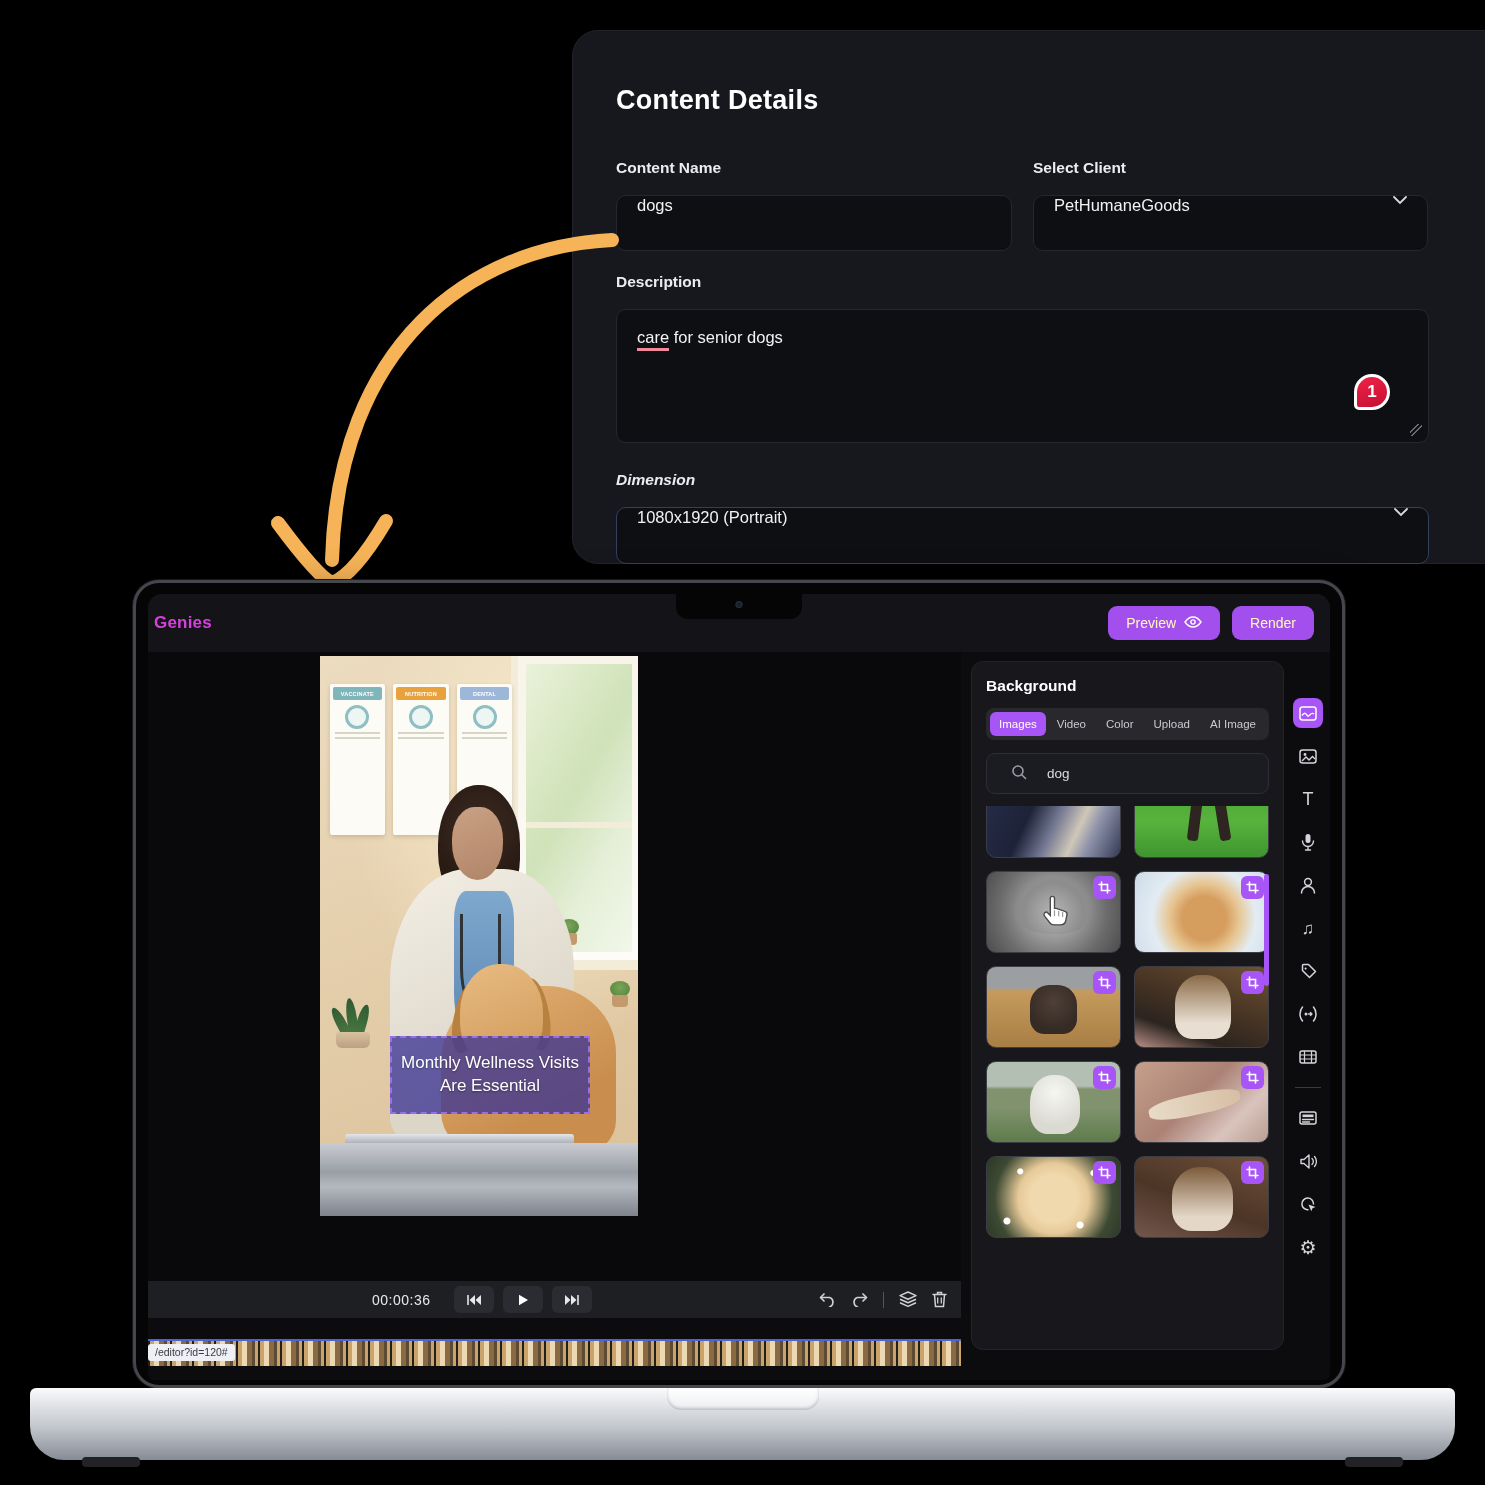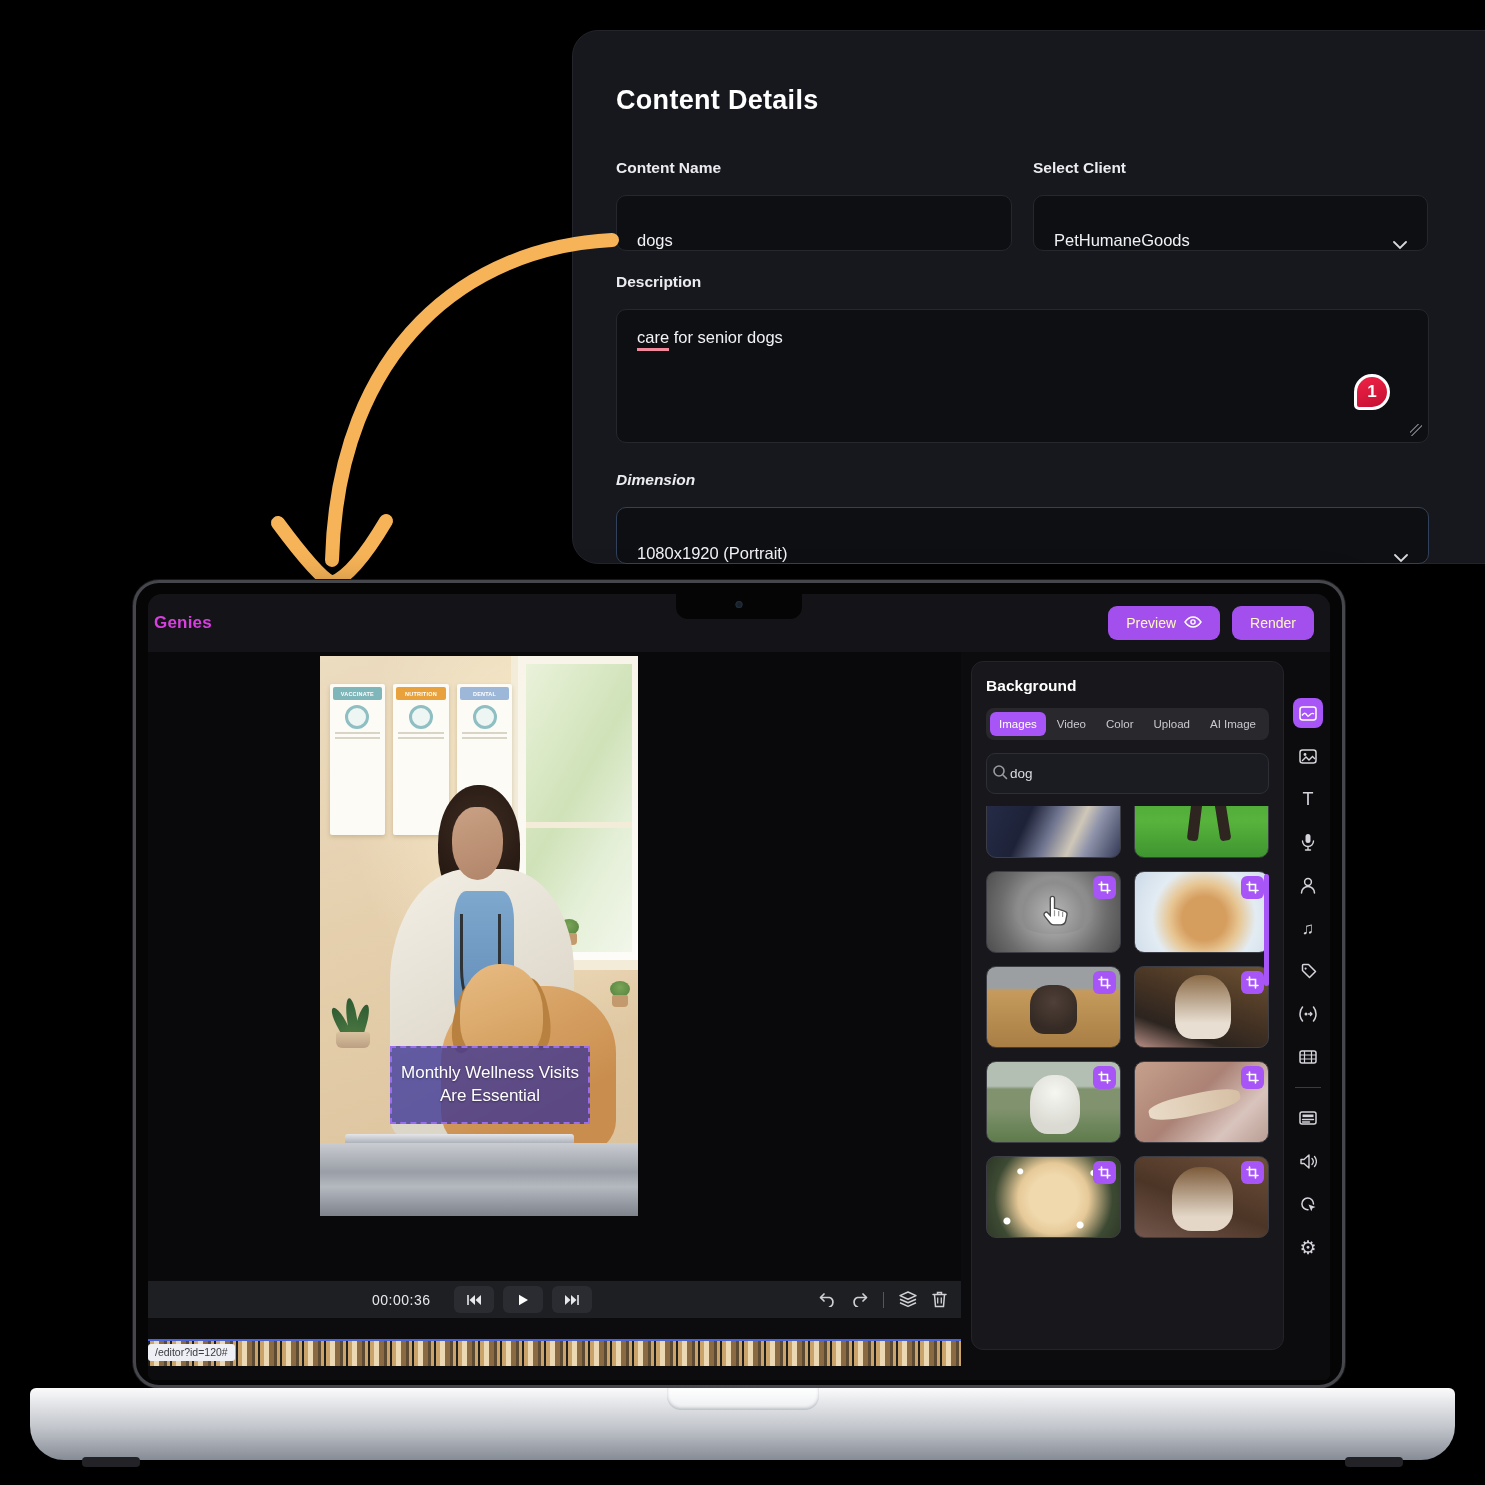--- a/index.html
+++ b/index.html
@@ -6,21 +6,21 @@
   html,body { width:1485px; height:1485px; background:#000; overflow:hidden;
     font-family:"Liberation Sans", sans-serif; }
 
   
   #content-panel { position:absolute; left:572px; top:30px; width:991px; height:534px;
     background:#17181d; border-radius:26px; border:1px solid #232429; }
   #content-panel h1 { position:absolute; left:43px; top:54px; color:#fff; font-size:27px;
     font-weight:700; letter-spacing:.3px; }
   .field-label { position:absolute; color:#ececf0; font-size:15.5px; font-weight:700; }
   .tb { position:absolute; background:#0e0f13; border:1px solid #26272d; border-radius:10px;
-    color:#f2f2f5; font-size:16.5px; display:flex; align-items:flex-end; padding:0 20px; }
+    color:#f2f2f5; font-size:16.5px; display:flex; align-items:flex-start; padding:0 20px; }
   .tb .chev { margin-left:auto; }
   .chev svg { display:block; }
   #desc-box { align-items:flex-start; padding-top:18px; }
   #desc-flag { border-bottom:3px solid #f2889b; padding-bottom:2px; }
   #issue-badge { position:absolute; right:38px; bottom:32px; width:36px; height:36px;
     background:linear-gradient(160deg,#ef2346,#c40f33); border:3px solid #fff;
     border-radius:50% 50% 50% 14%; display:flex; align-items:center; justify-content:center;
     color:#fff; font-size:17px; font-weight:700; }
   #resize-handle { position:absolute; right:6px; bottom:6px; width:12px; height:12px;
     background:
@@ -111,21 +111,21 @@
     background:linear-gradient(150deg,#e3b277,#c98e4e 70%); border-radius:45% 40% 20% 25%; }
   .dog-head { position:absolute; left:44%; bottom:27%; width:26%; height:18%;
     background:linear-gradient(160deg,#e8bb82,#cf9a58); border-radius:48% 48% 42% 42%; }
   .dog-ear { position:absolute; width:9%; height:13%; background:#b9813f; border-radius:50% 50% 60% 60%; }
   .e1 { left:42%; bottom:29%; transform:rotate(14deg); }
   .e2 { left:63%; bottom:29.5%; transform:rotate(-12deg); }
   .vf-table { position:absolute; left:0; right:0; bottom:0; height:13%;
     background:linear-gradient(180deg,#c9ccd1,#9a9ea6 40%,#b4b8bf 60%,#7e838c); }
   .vf-table::before { content:""; position:absolute; left:8%; right:20%; top:-9px; height:9px;
     background:linear-gradient(#e3e5e9,#aeb2ba); border-radius:3px 3px 0 0; }
-  #overlay-text { position:absolute; left:70px; top:390px; width:200px; min-height:78px;
+  #overlay-text { position:absolute; left:70px; top:380px; width:200px; min-height:78px;
     background:rgba(62,54,148,.78); border:2px dashed #9a6cf0; color:#fff; font-size:17px;
     line-height:1.35; text-align:center; display:flex; align-items:center; justify-content:center;
     padding:6px 8px; text-shadow:0 1px 2px rgba(0,0,0,.4); }
 
   
   #playbar { flex:0 0 38px; background:#1e1f23; border-top:1px solid #0a0a0c; position:relative;
     display:flex; align-items:center; }
   #time { position:absolute; left:224px; color:#e8e8ec; font-size:14px; letter-spacing:.5px; }
   #transport { position:absolute; left:306px; display:flex; gap:9px; }
   .tbtn { width:40px; height:27px; background:#2b2c31; border:none; border-radius:6px;
@@ -158,21 +158,21 @@
   #right-panel { flex:0 0 300px; margin:9px 2px 30px 10px; background:#17171c;
     border:1px solid #232329; border-radius:12px; padding:15px 14px 12px; display:flex;
     flex-direction:column; min-height:0; }
   #rp-title { color:#fff; font-size:15.5px; font-weight:700; }
   #tabs { margin-top:13px; background:#28282d; border-radius:8px; padding:4px; display:flex;
     align-items:center; gap:2px; }
   .tab { color:#c9c9cf; font-size:11.5px; padding:6px 9px; border-radius:6px; cursor:pointer;
     white-space:nowrap; }
   .tab.active { background:#a855f7; color:#fff; }
   #search { margin-top:13px; height:41px; background:#1b1c21; border:1px solid #2e2f36;
-    border-radius:9px; display:flex; align-items:center; padding:0 5px; gap:2px; }
+    border-radius:9px; display:flex; align-items:center; padding:0 24px; gap:20px; }
   #search span { color:#dcdce0; font-size:13.5px; }
   #grid-wrap { flex:1; margin-top:12px; position:relative; overflow:hidden; min-height:0; }
   #grid { display:grid; grid-template-columns:1fr 1fr; gap:13px; margin-top:-30px; }
   .thumb { position:relative; height:82px; border:1px solid #3d3d45; border-radius:10px;
     overflow:hidden; cursor:pointer; }
   .crop-badge { position:absolute; right:4px; top:4px; width:23px; height:23px; background:#a855f7;
     border-radius:6px; display:flex; align-items:center; justify-content:center; }
   #hand-cursor { position:absolute; left:38%; top:26%; width:36px; height:36px; }
   #scrollbar { position:absolute; right:0px; top:68px; width:5px; height:112px; background:#a855f7;
     border-radius:3px; }

